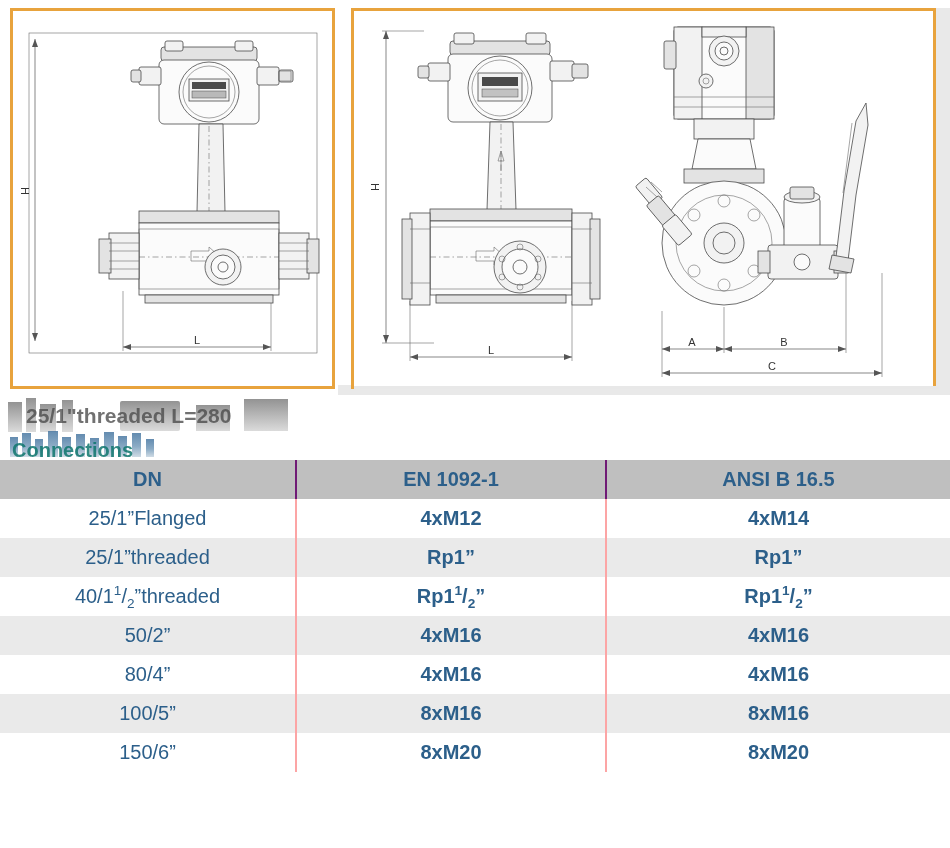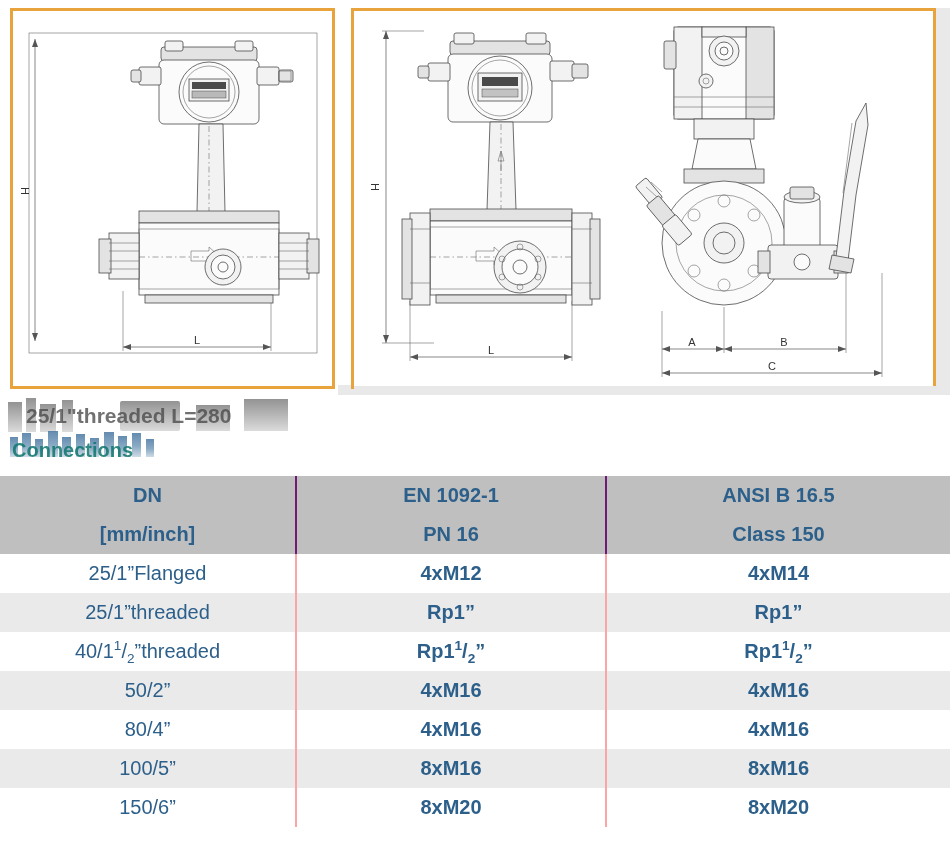--- a/index.html
+++ b/index.html
@@ -88,21 +88,21 @@
   }
   .smudge-blue {
     position:absolute;
     background: linear-gradient(180deg, #3d6f9c 0%, #6d95b6 55%, #c3d2de 100%);
     opacity:.8;
   }
 
   
   .tbl-wrap {
     position: absolute;
-    left: 0; top: 476px;
+    left: 0; top: 460px;
     width: 950px;
   }
   table.spec {
     width: 950px;
     border-collapse: collapse;
     table-layout: fixed;
   }
   table.spec col.c1 { width: 296px; }
   table.spec col.c2 { width: 310px; }
   table.spec col.c3 { width: 344px; }
@@ -374,25 +374,20 @@
           <col class="c1">
           <col class="c2">
           <col class="c3">
         </colgroup>
       <thead>
         <tr class="hdr-row">
           <th>DN</th>
           <th class="sep">EN 1092-1</th>
           <th class="sep">ANSI B 16.5</th>
         </tr>
-        <tr class="hdr-row">
-          <th>[mm/inch]</th>
-          <th class="sep">PN 16</th>
-          <th class="sep">Class 150</th>
-        </tr>
       </thead>
       <tbody>
         <tr class="row-a">
           <td>25/1”Flanged</td>
           <td class="sep-orange">4xM12</td>
           <td class="sep-orange">4xM14</td>
         </tr>
         <tr class="row-b">
           <td>25/1”threaded</td>
           <td class="sep-orange">Rp1”</td>

